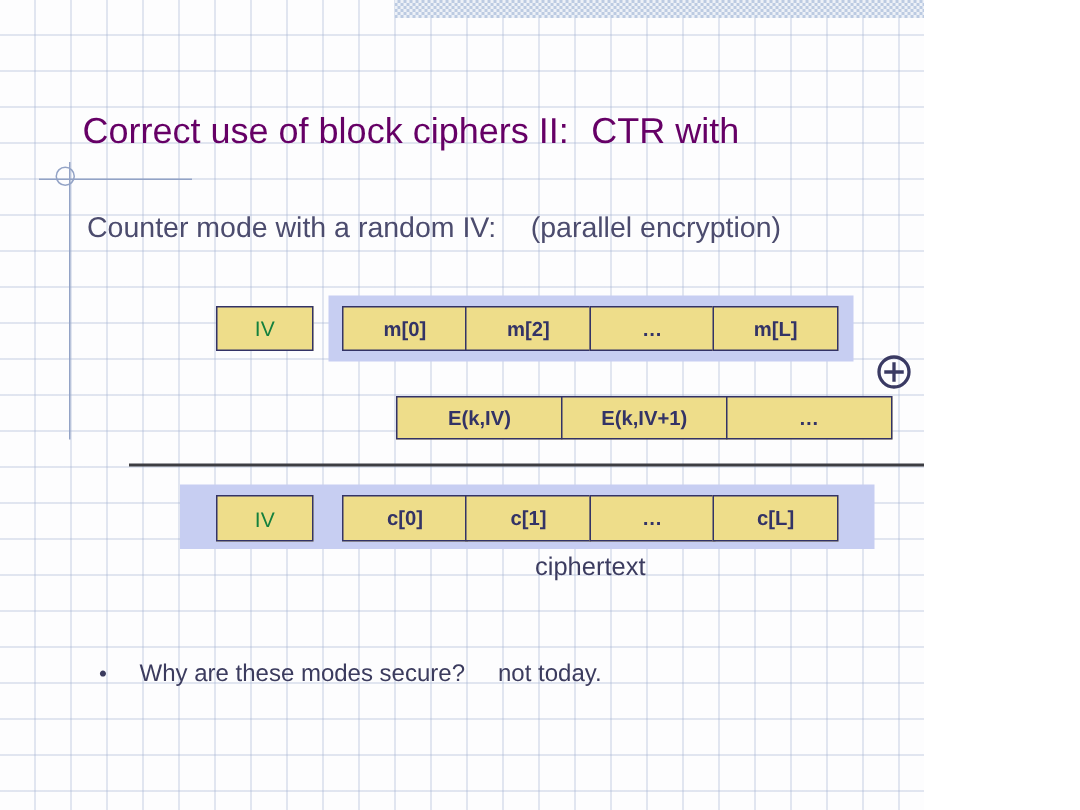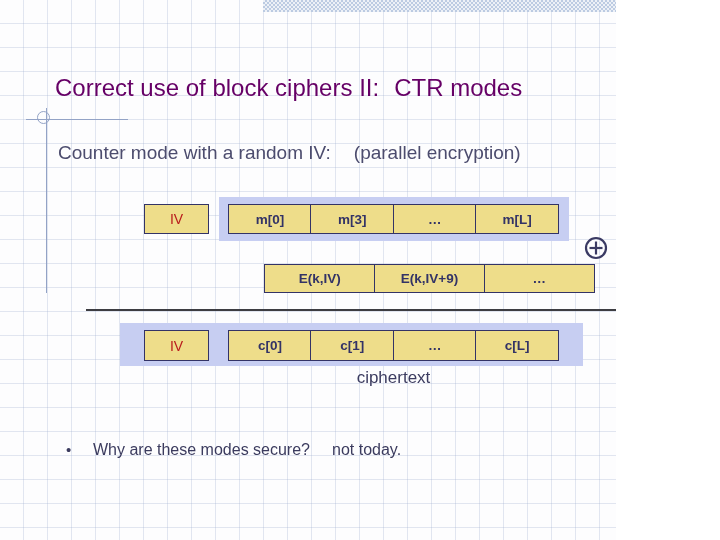--- a/index.html
+++ b/index.html
@@ -29,21 +29,21 @@
   .subtitle { left:58px; top:140px; display:flex; gap:23px; font-size:19px; line-height:26px;
     color:#4c4c6e; white-space:nowrap; }
 
   
   .band { background:#c7cef2; }
   .band-m { left:219px; top:197px; width:350px; height:44px; }
   .band-c { left:120px; top:323px; width:463px; height:43px; }
 
   .box { background:#eedd8a; border:1.5px solid #333366; box-sizing:border-box;
     display:flex; align-items:center; justify-content:center;
-    color:#b91c1c; font-size:14px; }
+    color:#15803d; font-size:14px; }
   .iv-top  { left:144px; top:204px; width:65px; height:30px; }
   .iv-bottom { left:144px; top:330px; width:65px; height:31px; }
 
   .cellrow { display:flex; }
   .m-row { left:228px; top:204px; width:331px; height:30px; }
   .e-row { left:228px; top:264px; width:331px; height:29px;padding-left:36px; }
   .c-row { left:228px; top:330px; width:331px; height:31px; }
   .cell { flex:1; background:#eedd8a; border:1.5px solid #333366; margin-left:-1.5px;
     box-sizing:border-box; display:flex; align-items:center; justify-content:center;
     font-weight:bold; color:#333366; font-size:13.5px; white-space:nowrap; }
@@ -70,42 +70,42 @@
 <div class="slide">
 
   <div class="abs top-strip"></div>
   <div class="abs right-vline"></div>
   <div class="abs orn-hline"></div>
   <div class="abs orn-vline"></div>
   <div class="abs orn-circle"></div>
 
   <div class="abs title">
     <span>Correct use of block ciphers II:</span>
-    <span>CTR modes</span>
+    <span>CTR with</span>
   </div>
   <div class="abs subtitle">
     <span>Counter mode with a random IV:</span>
     <span>(parallel encryption)</span>
   </div>
 
   <div class="abs band band-m"></div>
   <div class="abs band band-c"></div>
 
   <div class="abs box iv-top">IV</div>
 
   <div class="abs cellrow m-row">
     <div class="cell">m[0]</div>
-    <div class="cell">m[3]</div>
+    <div class="cell">m[2]</div>
     <div class="cell">…</div>
     <div class="cell">m[L]</div>
   </div>
 
   <div class="abs cellrow e-row">
     <div class="cell">E(k,IV)</div>
-    <div class="cell">E(k,IV+9)</div>
+    <div class="cell">E(k,IV+1)</div>
     <div class="cell">…</div>
   </div>
 
   <div class="abs xor-wrap">
     <svg width="26" height="26" viewBox="0 0 26 26">
       <circle cx="13" cy="13" r="10" fill="none" stroke="#3a3a63" stroke-width="2.2"></circle>
       <line x1="13" y1="6.5" x2="13" y2="19.5" stroke="#3a3a63" stroke-width="2.2"></line>
       <line x1="6.5" y1="13" x2="19.5" y2="13" stroke="#3a3a63" stroke-width="2.2"></line>
     </svg>
   </div>

